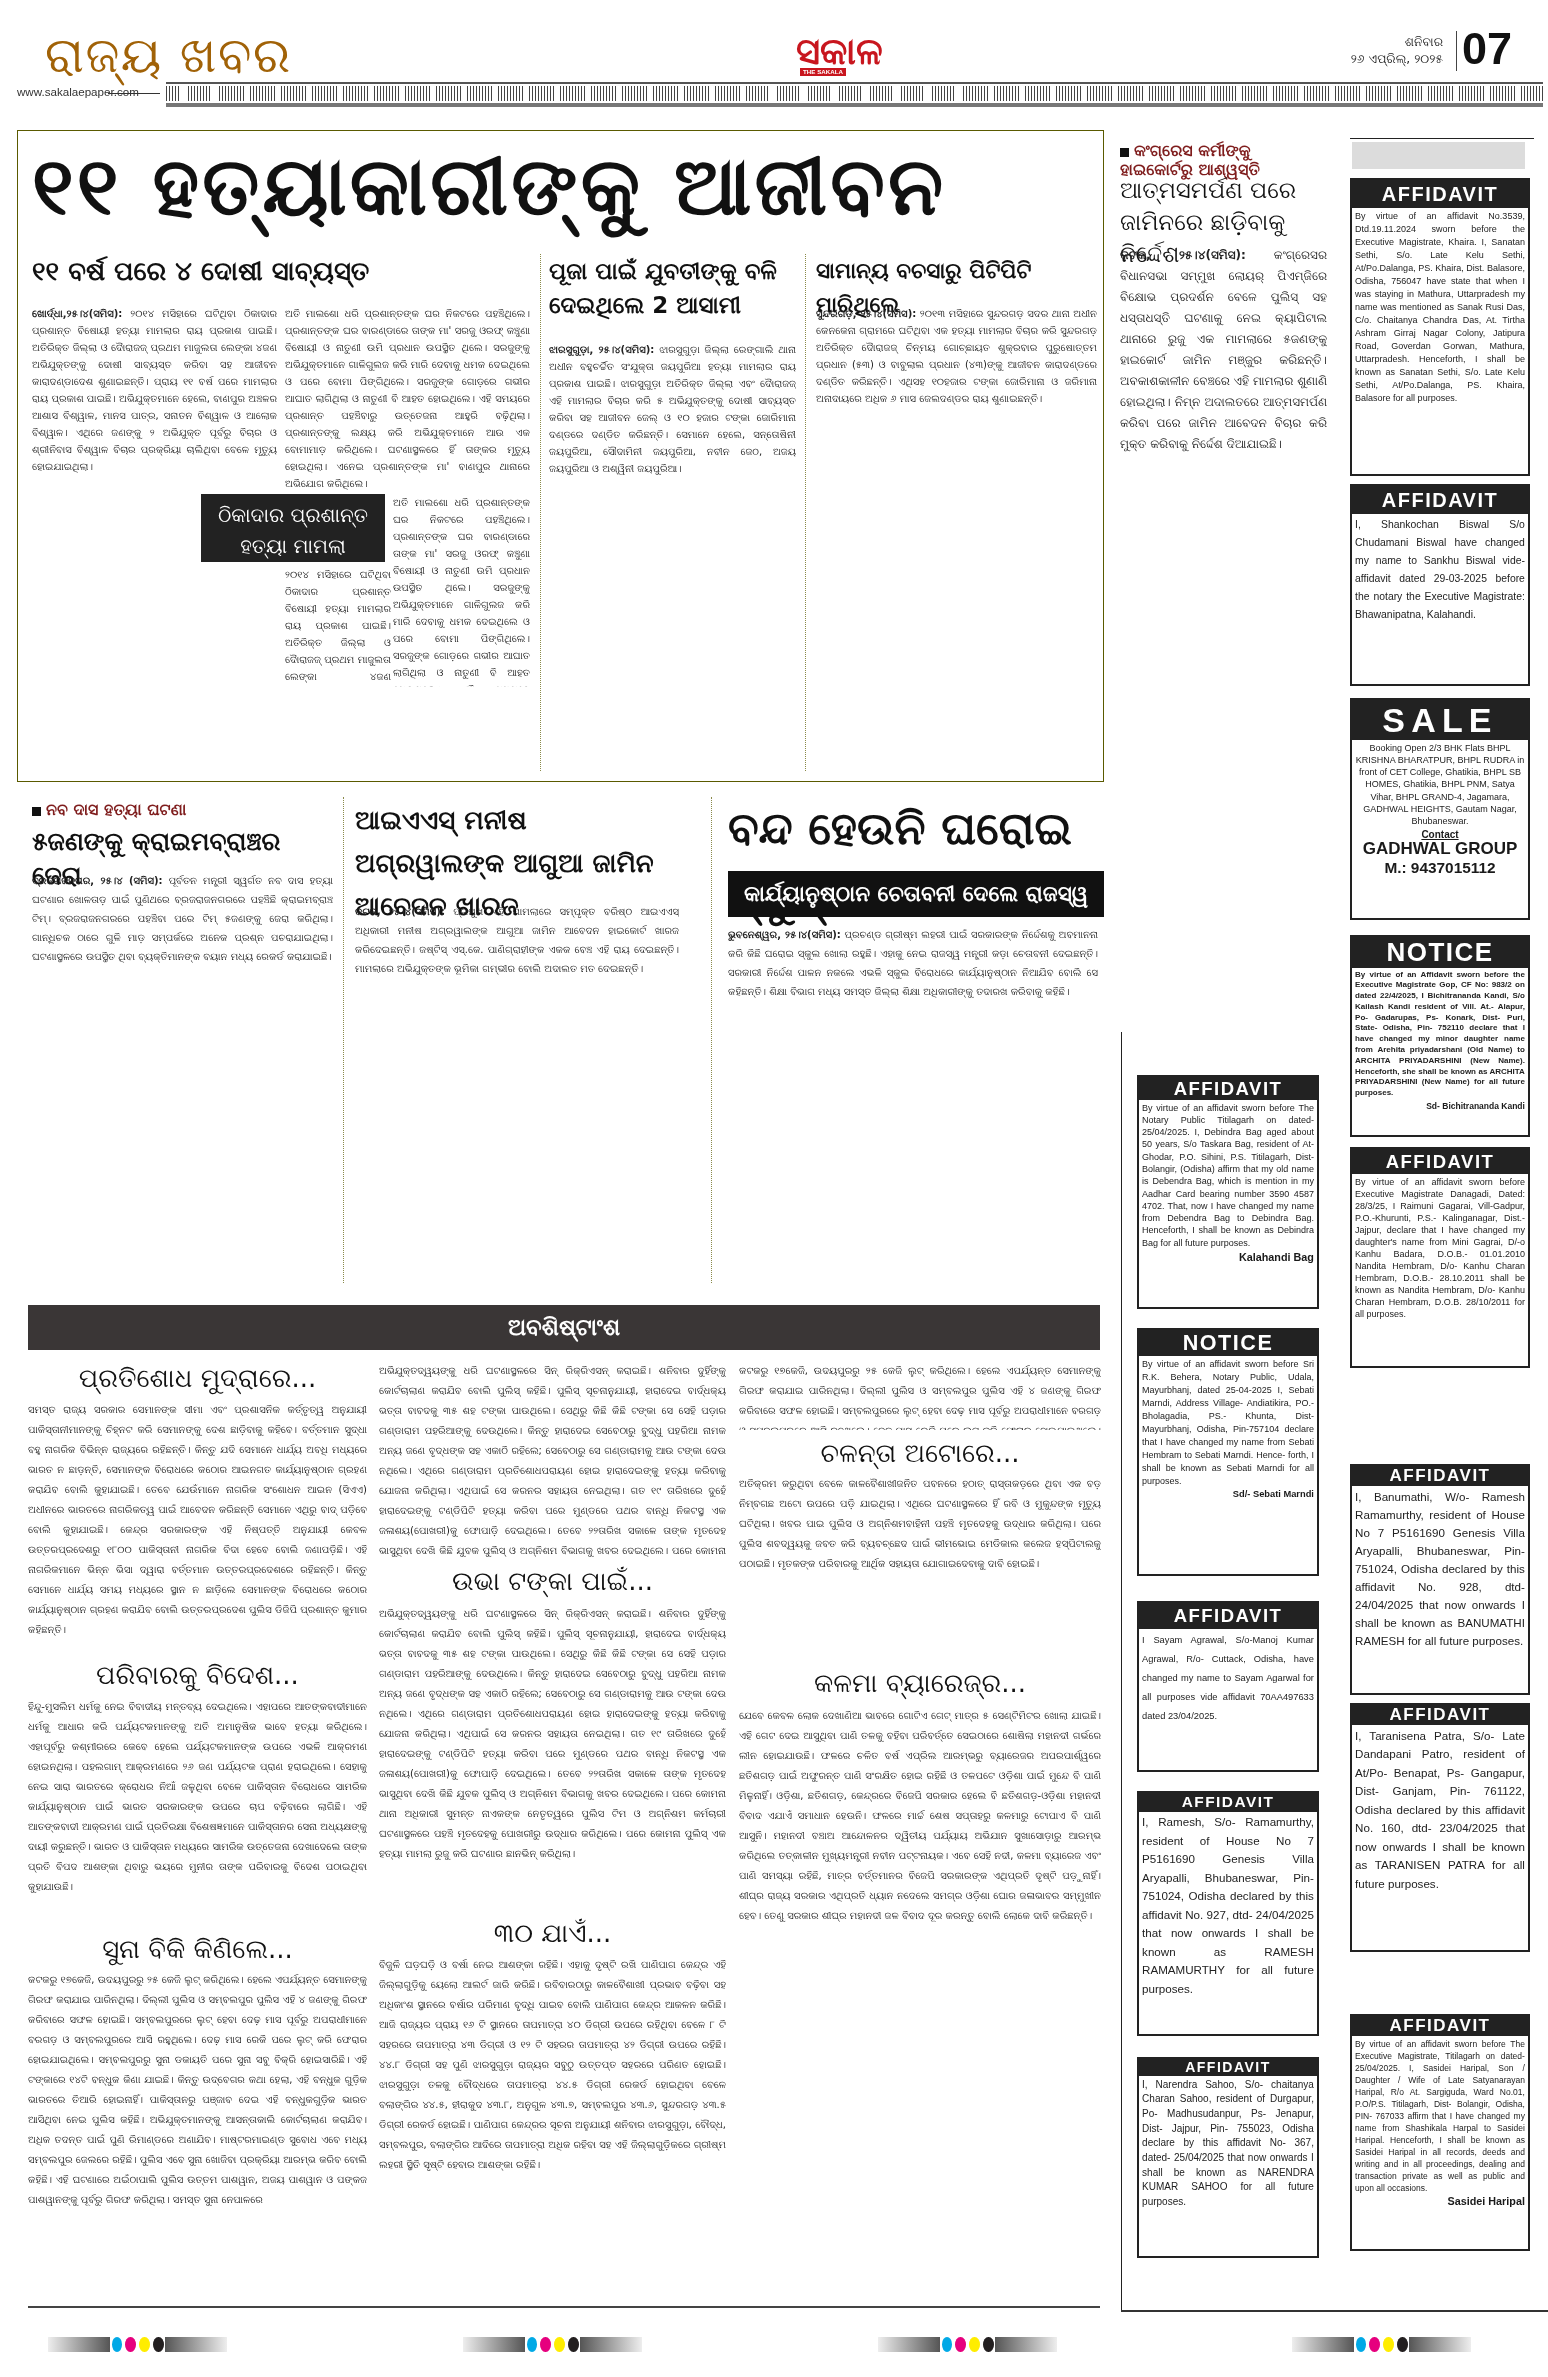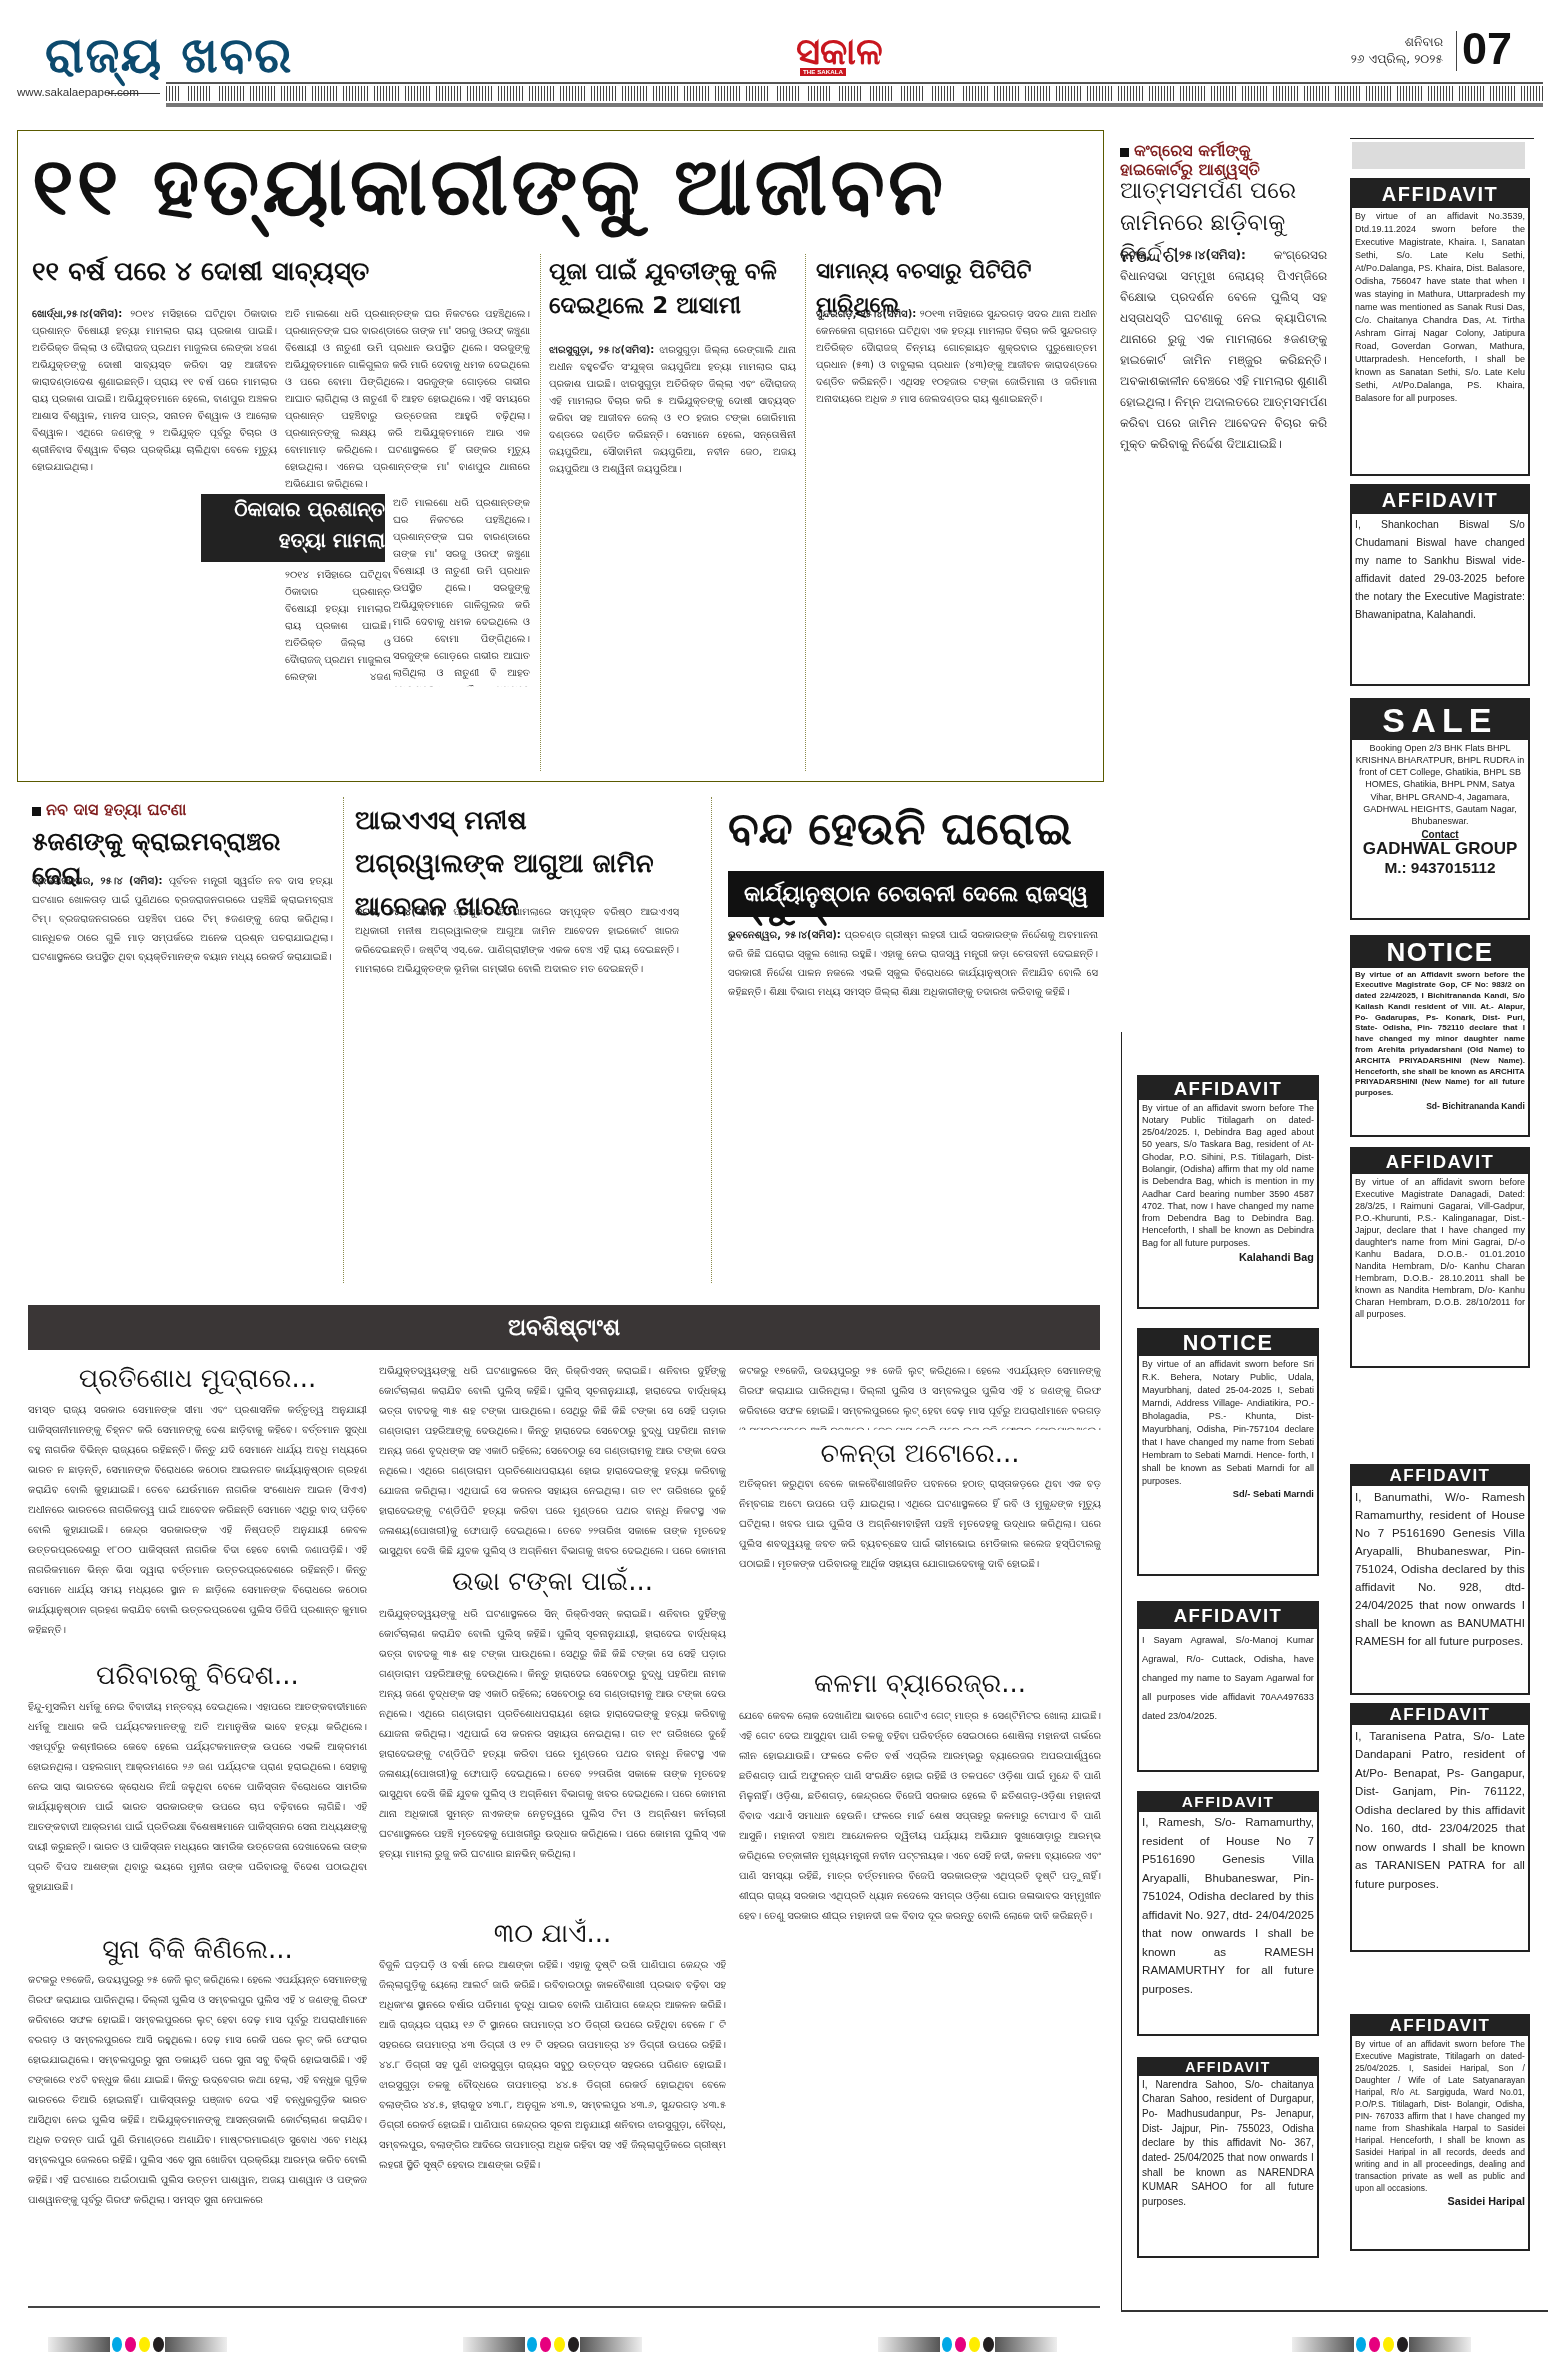--- a/index.html
+++ b/index.html
@@ -1,37 +1,37 @@
 <!DOCTYPE html>
 <html style="font-size:12.3px"><head>
 <meta charset="utf-8">
 <style>
 *{box-sizing:border-box;margin:0;padding:0}
 html,body{width:1548px;height:2377px;background:#fff;overflow:hidden}
 body{font-family:"DejaVu Sans",sans-serif;color:#1a1a1a;position:relative}
 .abs{position:absolute}
 
-.section-title{left:45px;top:29px;font-size:49px;font-weight:bold;color:#0c4a6e;letter-spacing:1.5px;line-height:54px}
+.section-title{left:45px;top:29px;font-size:49px;font-weight:normal;color:#a16207;letter-spacing:1.5px;line-height:54px}
 .site-url{left:17px;top:85px;font-family:"Liberation Sans",sans-serif;font-size:11.6px;color:#333}
 .url-rule{left:108px;top:93px;width:52px;height:0.8px;background:#333}
 .bar-top{left:166px;top:82px;width:1377px;height:1.5px;background:#555}
 .bar-ticks{left:166px;top:86px;width:1377px;height:15.4px;background:repeating-linear-gradient(90deg,#444 0 0.8px,#fff 0.8px 3.1px)}
 .bar-bot{left:166px;top:103px;width:1377px;height:3.9px;background:#777}
 .logo{left:796px;top:31px;font-size:37px;font-weight:bold;color:#c8161e;font-family:"DejaVu Serif",serif;line-height:40px}
 .logo-band{left:800px;top:68px;width:46px;height:7.7px;background:#c8161e;color:#fff;font-family:"Liberation Sans",sans-serif;font-size:6.2px;font-weight:bold;text-align:center;line-height:7.7px}
 .date-block{left:1320px;top:34px;width:123px;text-align:right;font-size:12.3px;line-height:17px;color:#222}
 .date-div{left:1456px;top:31px;width:0.8px;height:40px;background:#444}
 .page-no{left:1462px;top:26px;font-size:45px;font-weight:bold;color:#111;line-height:46px;font-family:"Liberation Sans",sans-serif}
 
 .main-box{left:17px;top:130px;width:1087px;height:652px;border:0.8px solid #5a5a00}
 .lead-head{left:32px;top:137px;font-size:80px;font-weight:bold;line-height:100px;color:#111;letter-spacing:3.1px}
 .sub-head{font-size:26px;font-weight:bold;line-height:34px;color:#111}
 .body-text{font-size:10px;line-height:17px;color:#222;text-align:justify}
 .vdash{width:0;border-left:1.5px dotted #8a8a4a}
-.quote-box{left:201px;top:494px;width:184px;height:68px;background:#222;color:#fff;font-size:20px;font-weight:bold;text-align:right;line-height:31px;padding-top:0}
+.quote-box{left:201px;top:494px;width:184px;height:68px;background:#222;color:#fff;font-size:20px;font-weight:normal;text-align:center;line-height:31px;padding-top:6px}
 
 .kicker{font-size:16px;font-weight:bold;color:#7f1d1d}
 .kicker::before{content:"";display:inline-block;width:9.3px;height:9.3px;background:#111;margin-right:4.6px;vertical-align:-0.8px}
 .r-head{left:1120px;top:174px;width:207px;font-size:23px;line-height:32px;color:#111}
 
 .ad{position:absolute;border:2.3px solid #222;background:#fff}
 .ad-title{background:#222;color:#fff;font-family:"Liberation Sans",sans-serif;font-weight:bold;text-align:center;letter-spacing:1.5px}
 .ad-body{font-family:"Liberation Sans",sans-serif;color:#222;text-align:justify;padding:1.5px 3.1px}
 .ad-sign{font-family:"Liberation Sans",sans-serif;font-weight:bold;text-align:right;padding:0 3.1px 1.5px}
 .grey-strip{left:1352px;top:142px;width:173px;height:27px;background:#dcdcdc}

